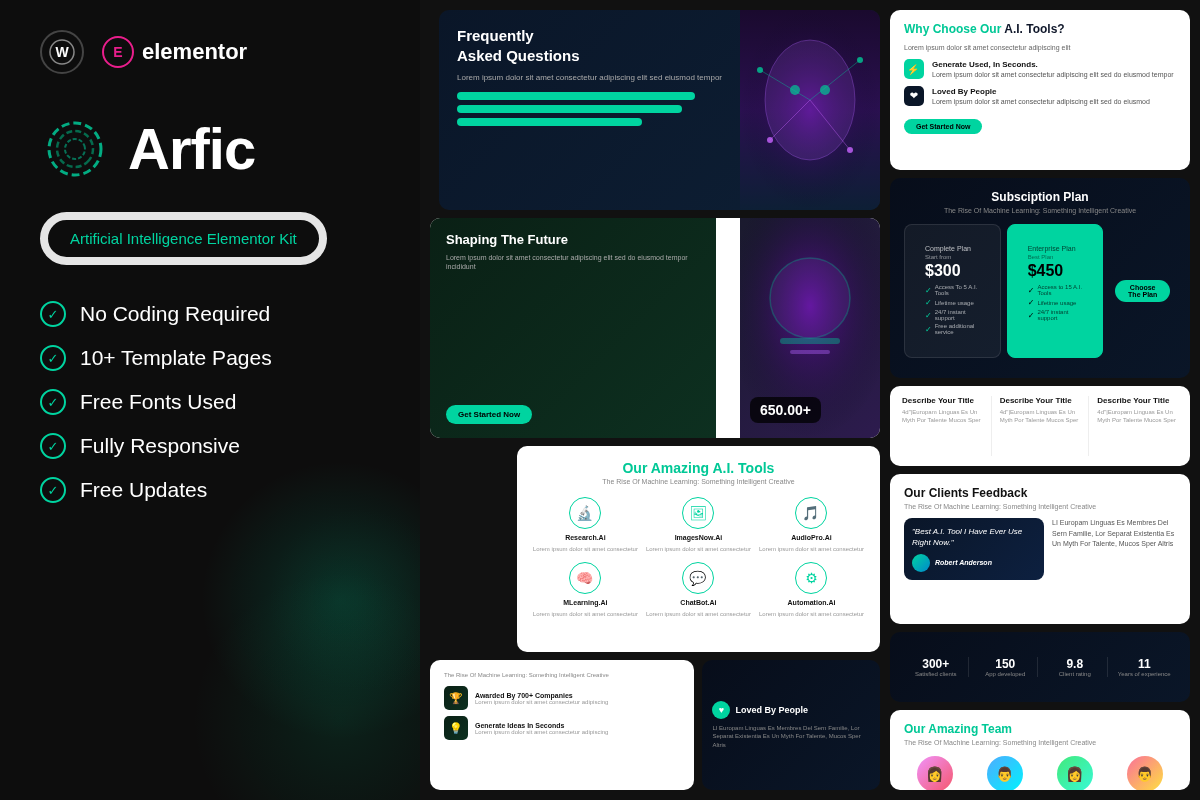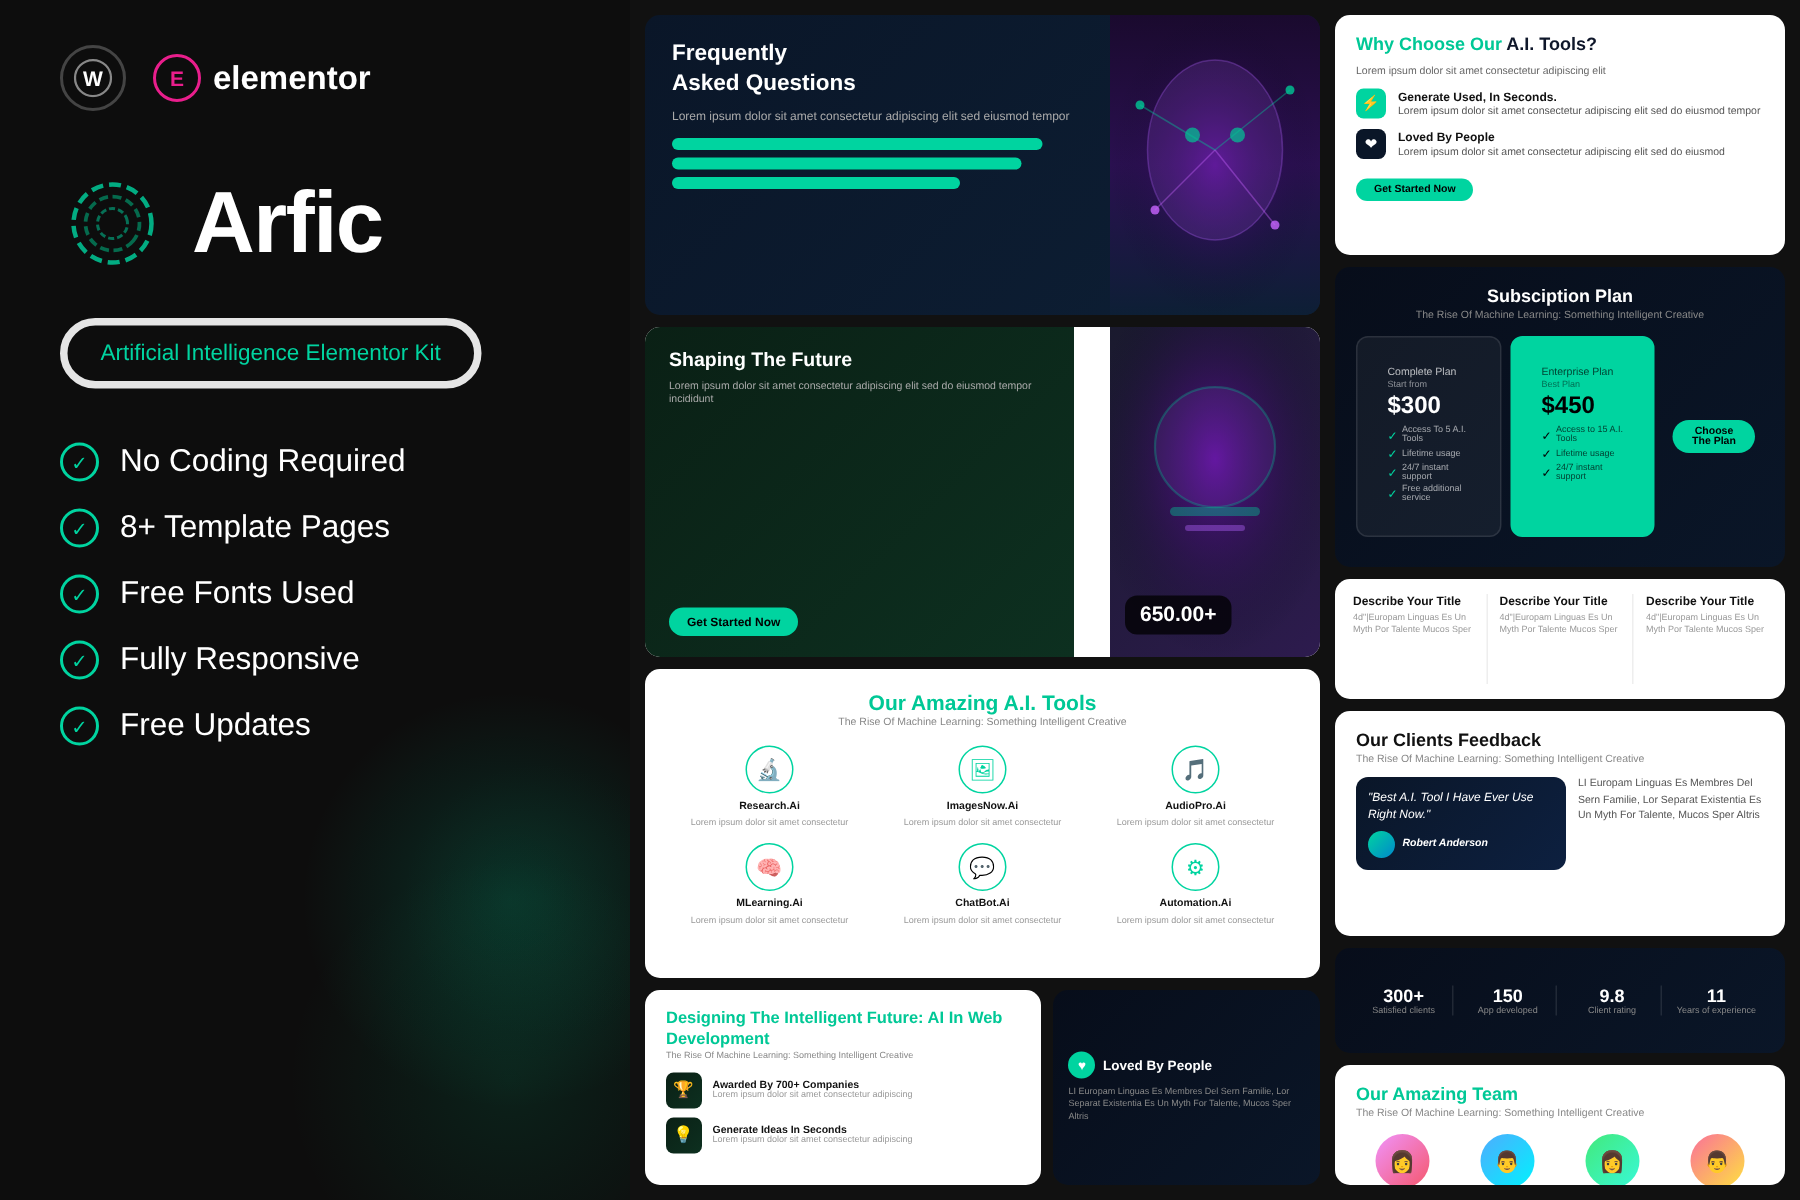--- a/index.html
+++ b/index.html
@@ -98,21 +98,21 @@
     .brand-name {
       font-size: 58px;
       font-weight: 800;
       color: #fff;
       letter-spacing: -1px;
       line-height: 1;
     }
 
     .tagline-badge {
       background: transparent;
-      border: 5px solid #e5e5e5;
+      border: 8px solid #e5e5e5;
       border-radius: 30px;
       padding: 10px 22px;
       color: #00d4a0;
       font-size: 15px;
       font-weight: 500;
       display: inline-block;
       margin-bottom: 36px;
       width: fit-content;
     }
 
@@ -156,20 +156,21 @@
       background: #111;
       overflow: hidden;
     }
 
     .center-col {
       flex: 1.1;
       display: flex;
       flex-direction: column;
       gap: 8px;
       overflow: hidden;
+      align-items: flex-end;
     }
 
     .side-col {
       width: 300px;
       min-width: 300px;
       display: flex;
       flex-direction: column;
       gap: 8px;
       overflow: hidden;
     }
@@ -843,21 +844,21 @@
     <div class="tagline-badge">Artificial Intelligence Elementor Kit</div>
 
     
     <ul class="features-list">
       <li class="feature-item">
         <div class="feature-check">✓</div>
         <span>No Coding Required</span>
       </li>
       <li class="feature-item">
         <div class="feature-check">✓</div>
-        <span>8+ Template Pages</span>
+        <span>10+ Template Pages</span>
       </li>
       <li class="feature-item">
         <div class="feature-check">✓</div>
         <span>Free Fonts Used</span>
       </li>
       <li class="feature-item">
         <div class="feature-check">✓</div>
         <span>Fully Responsive</span>
       </li>
       <li class="feature-item">
@@ -975,23 +976,20 @@
         <div class="tool-item">
           <div class="tool-icon-wrap">⚙</div>
           <div class="tool-name">Automation.Ai</div>
           <div class="tool-desc">Lorem ipsum dolor sit amet consectetur</div>
         </div>
       </div>
     </div>
 
     <div class="center-designing">
       <div class="designing-main">
-        <div class="designing-title">
-          <span>Designing The Intelligent Future: </span><span style="color:#00c896;">AI In Web Development</span>
-        </div>
         <div style="font-size:6px;color:#888;margin-bottom:6px;">The Rise Of Machine Learning: Something Intelligent Creative</div>
         <div class="design-features-list">
           <div class="design-feat-row">
             <div class="feat-box">🏆</div>
             <div>
               <div style="font-size:7px;font-weight:600;color:#111;">Awarded By 700+ Companies</div>
               <div style="font-size:6px;color:#999;">Lorem ipsum dolor sit amet consectetur adipiscing</div>
             </div>
           </div>
           <div class="design-feat-row">

